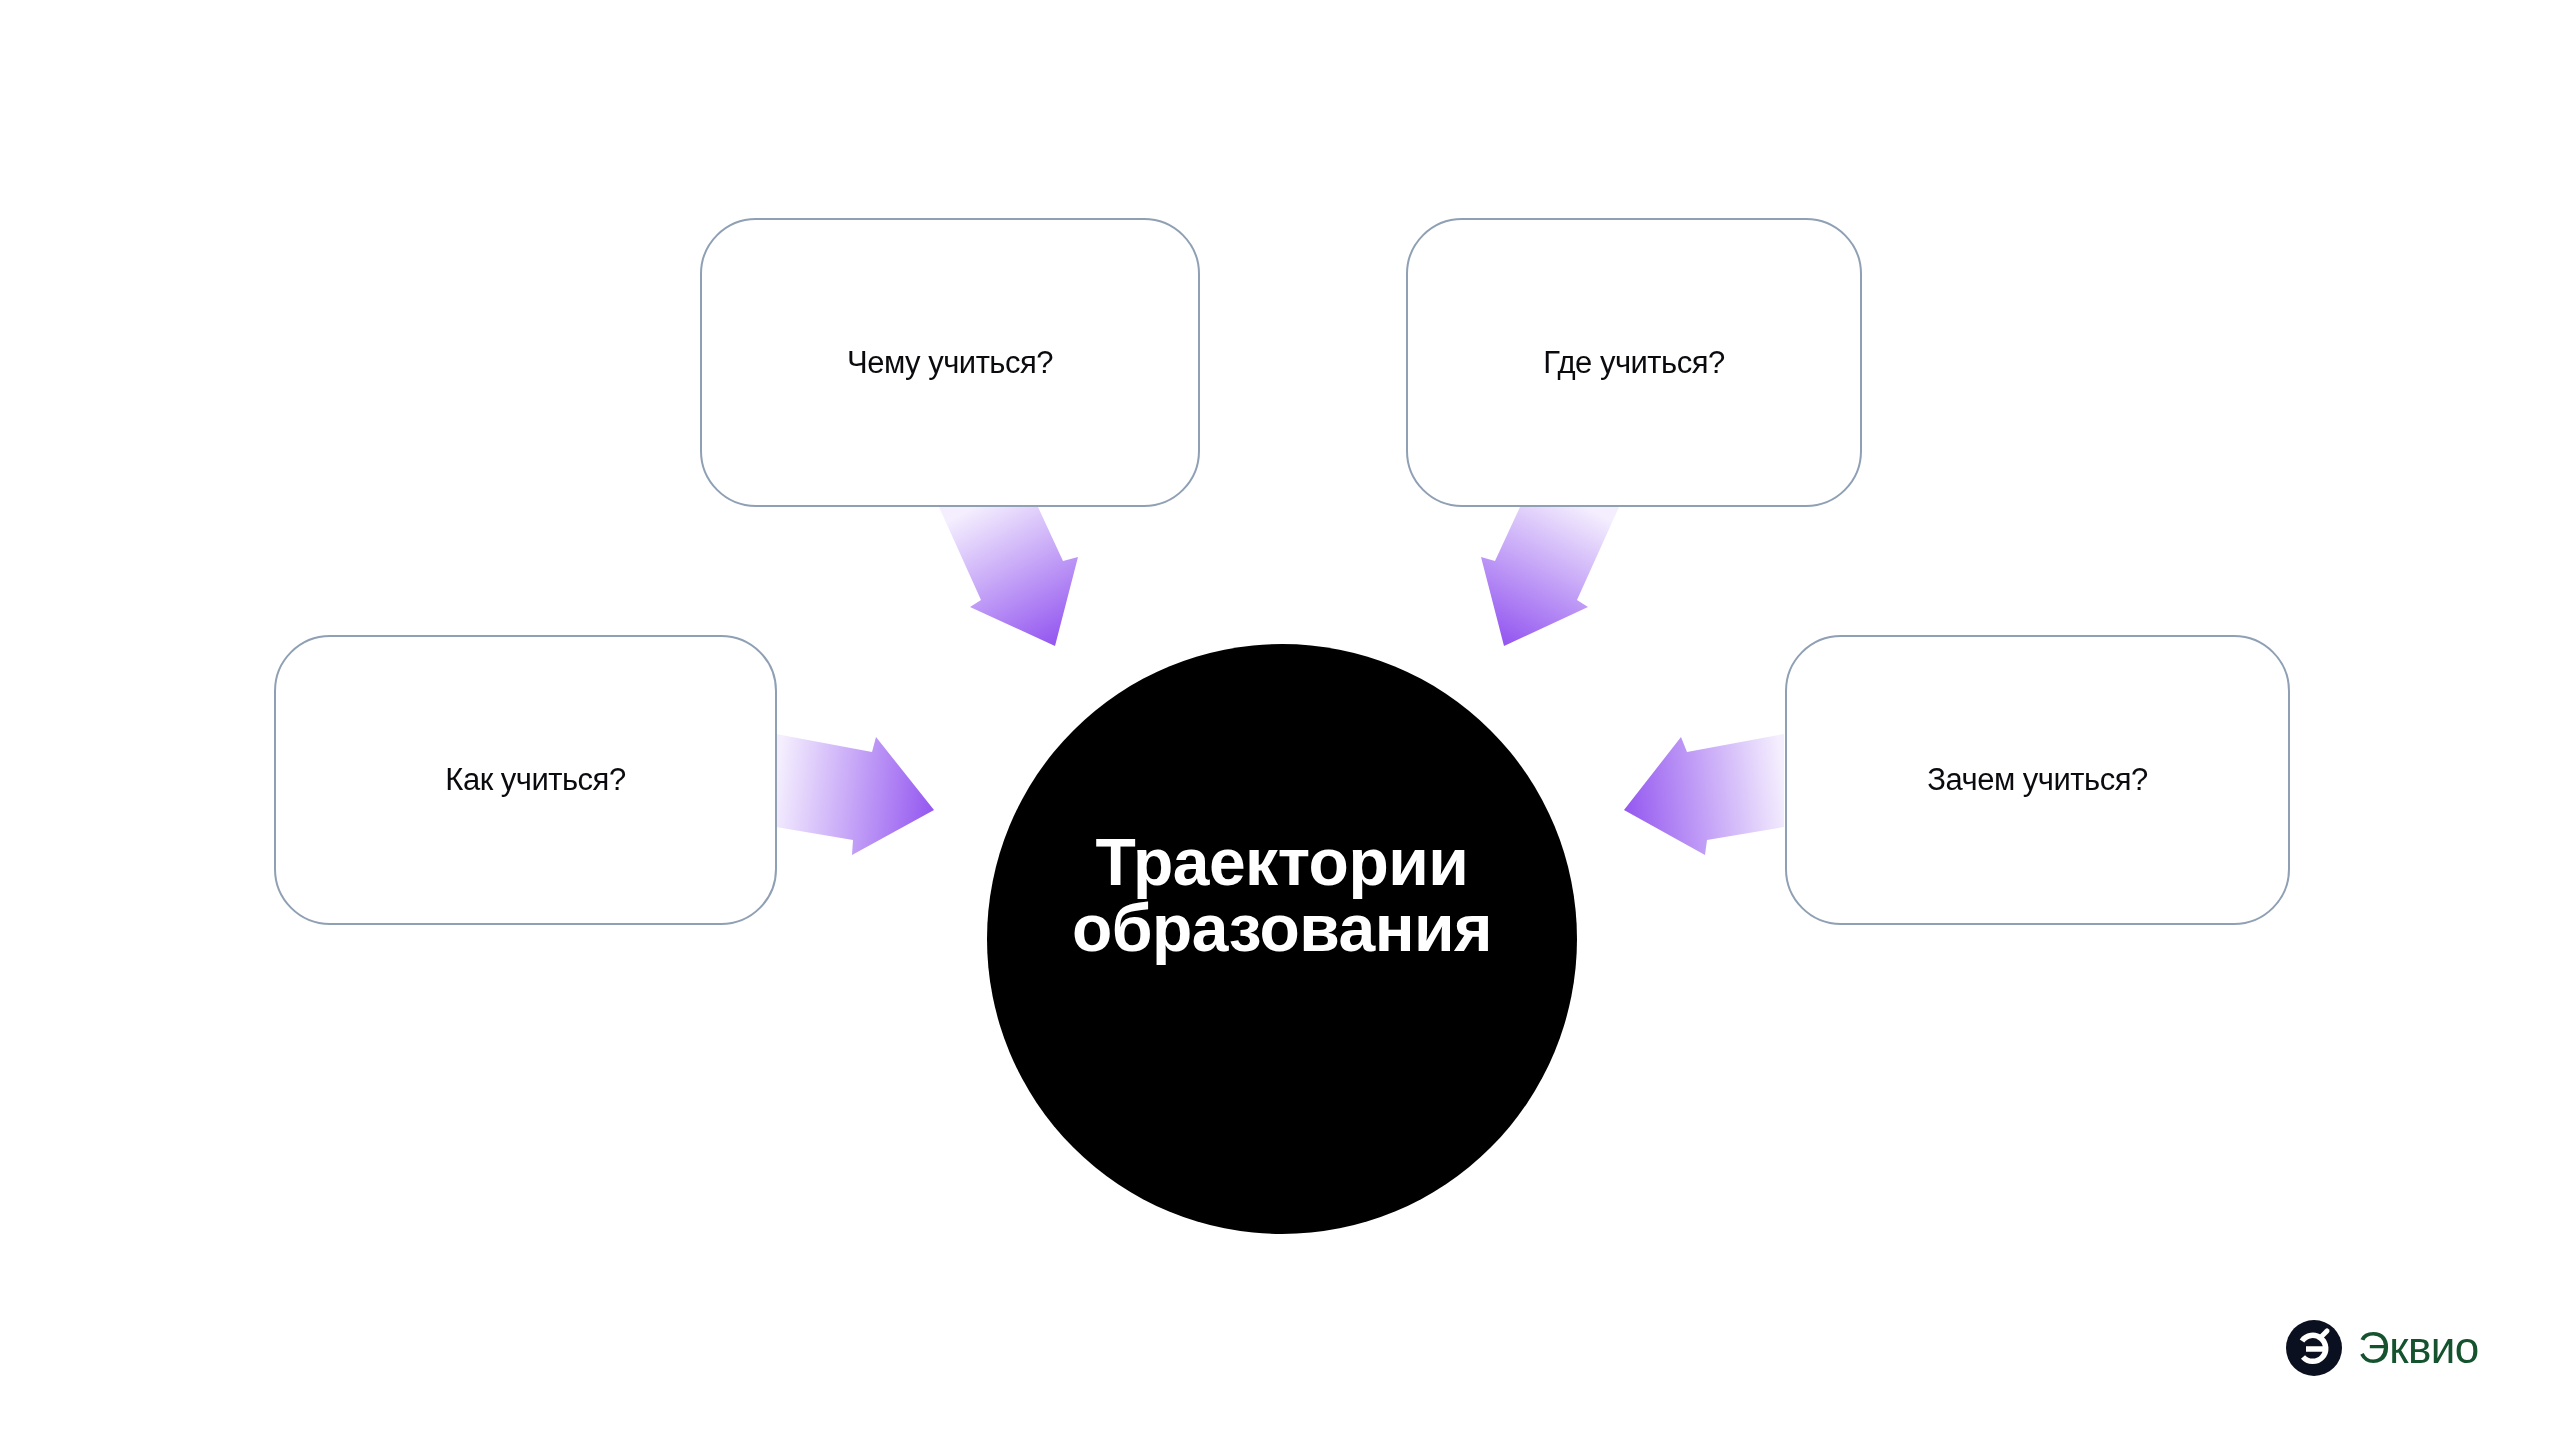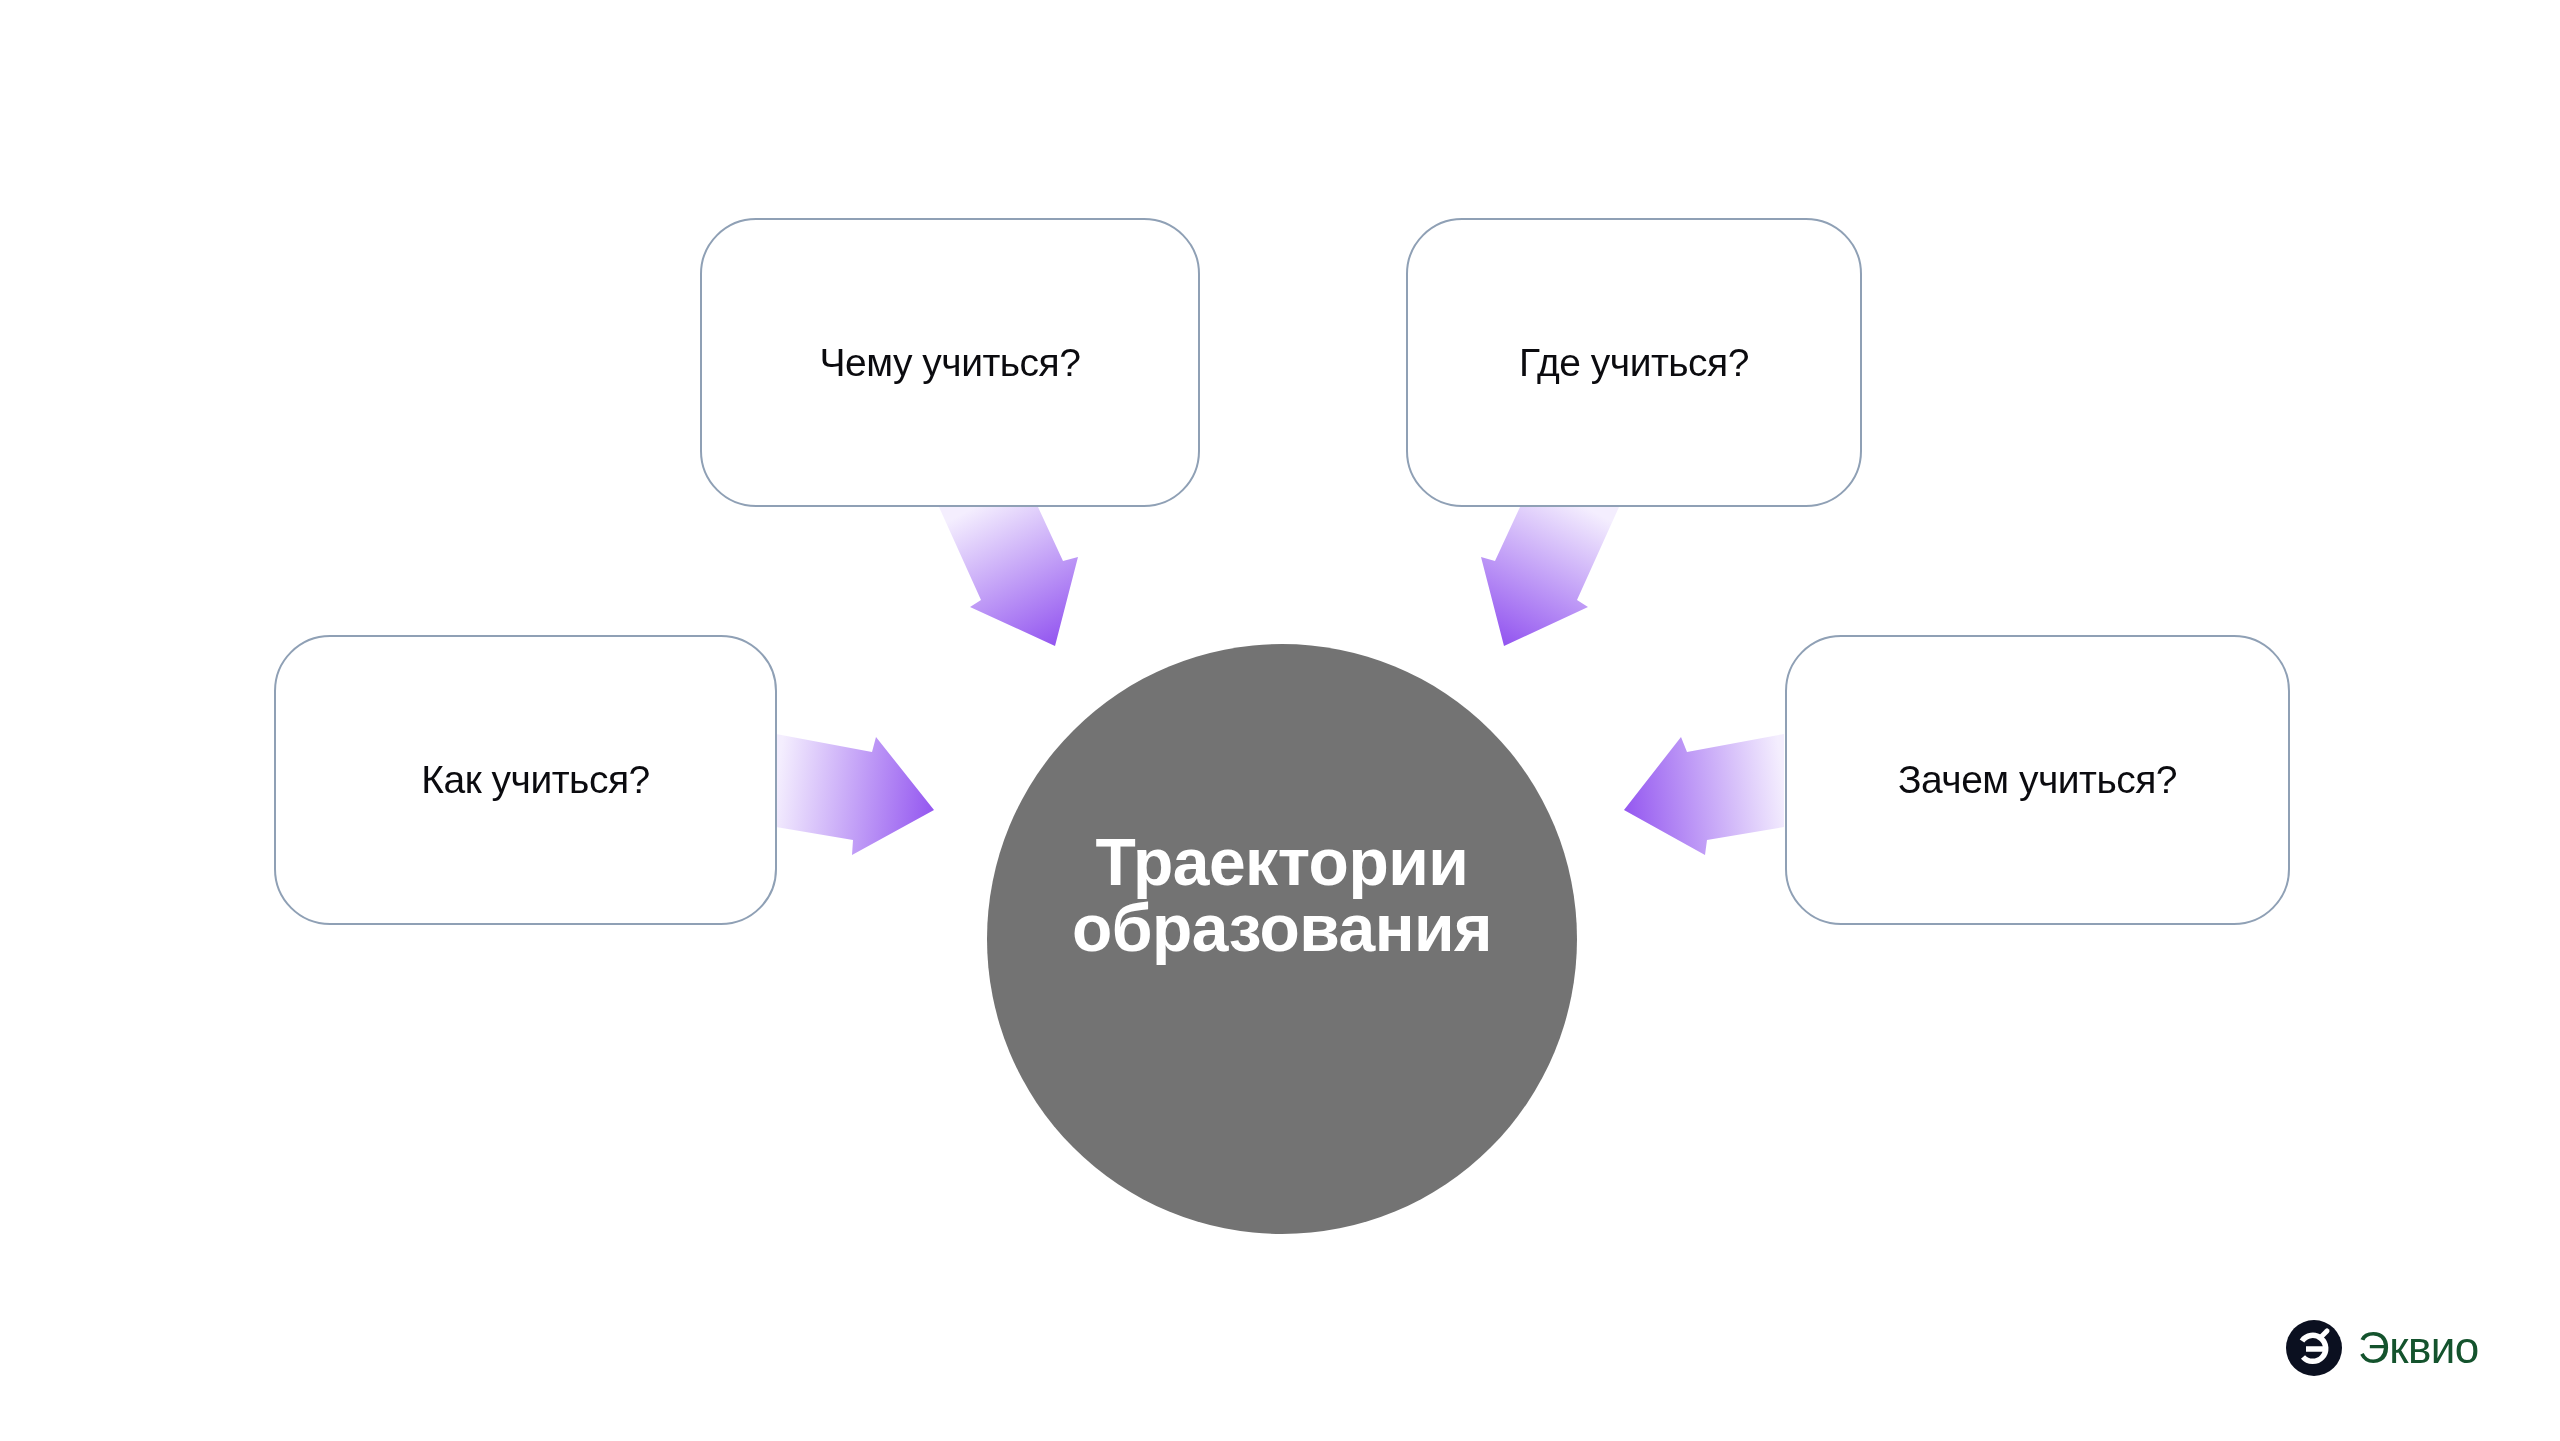--- a/index.html
+++ b/index.html
@@ -6,26 +6,26 @@
   body { width: 2560px; height: 1441px; position: relative; overflow: hidden;
          font-family: "Liberation Sans", "DejaVu Sans", sans-serif; }
   .canvas { position: absolute; left: 0; top: 0; width: 2560px; height: 1441px; }
   svg.arrows { position: absolute; left: 0; top: 0; }
   .box {
     position: absolute; box-sizing: border-box;
     border: 2px solid #8fa0b5; border-radius: 56px; background: #ffffff;
     display: flex; align-items: center; justify-content: center;
   }
   .box-label {
-    font-size: 39px; font-weight: 500; color: #0b0b0f; letter-spacing: -0.5px;
+    font-size: 31px; font-weight: 500; color: #0b0b0f; letter-spacing: -0.5px;
     font-family: "Liberation Sans", sans-serif;
   }
   .center-circle {
     position: absolute; left: 987px; top: 644px; width: 590px; height: 590px;
-    border-radius: 50%; background: #737373;
+    border-radius: 50%; background: #000000;
     display: flex; flex-direction: column; align-items: center; justify-content: center;
   }
   .center-title {
     color: #ffffff; font-weight: 700; font-size: 66px; line-height: 66px;
     text-align: center; letter-spacing: -0.5px;
     font-family: "Liberation Sans", sans-serif;
     margin-top: -88px;
   }
   .logo {
     position: absolute; left: 2286px; top: 1320px; height: 56px;

